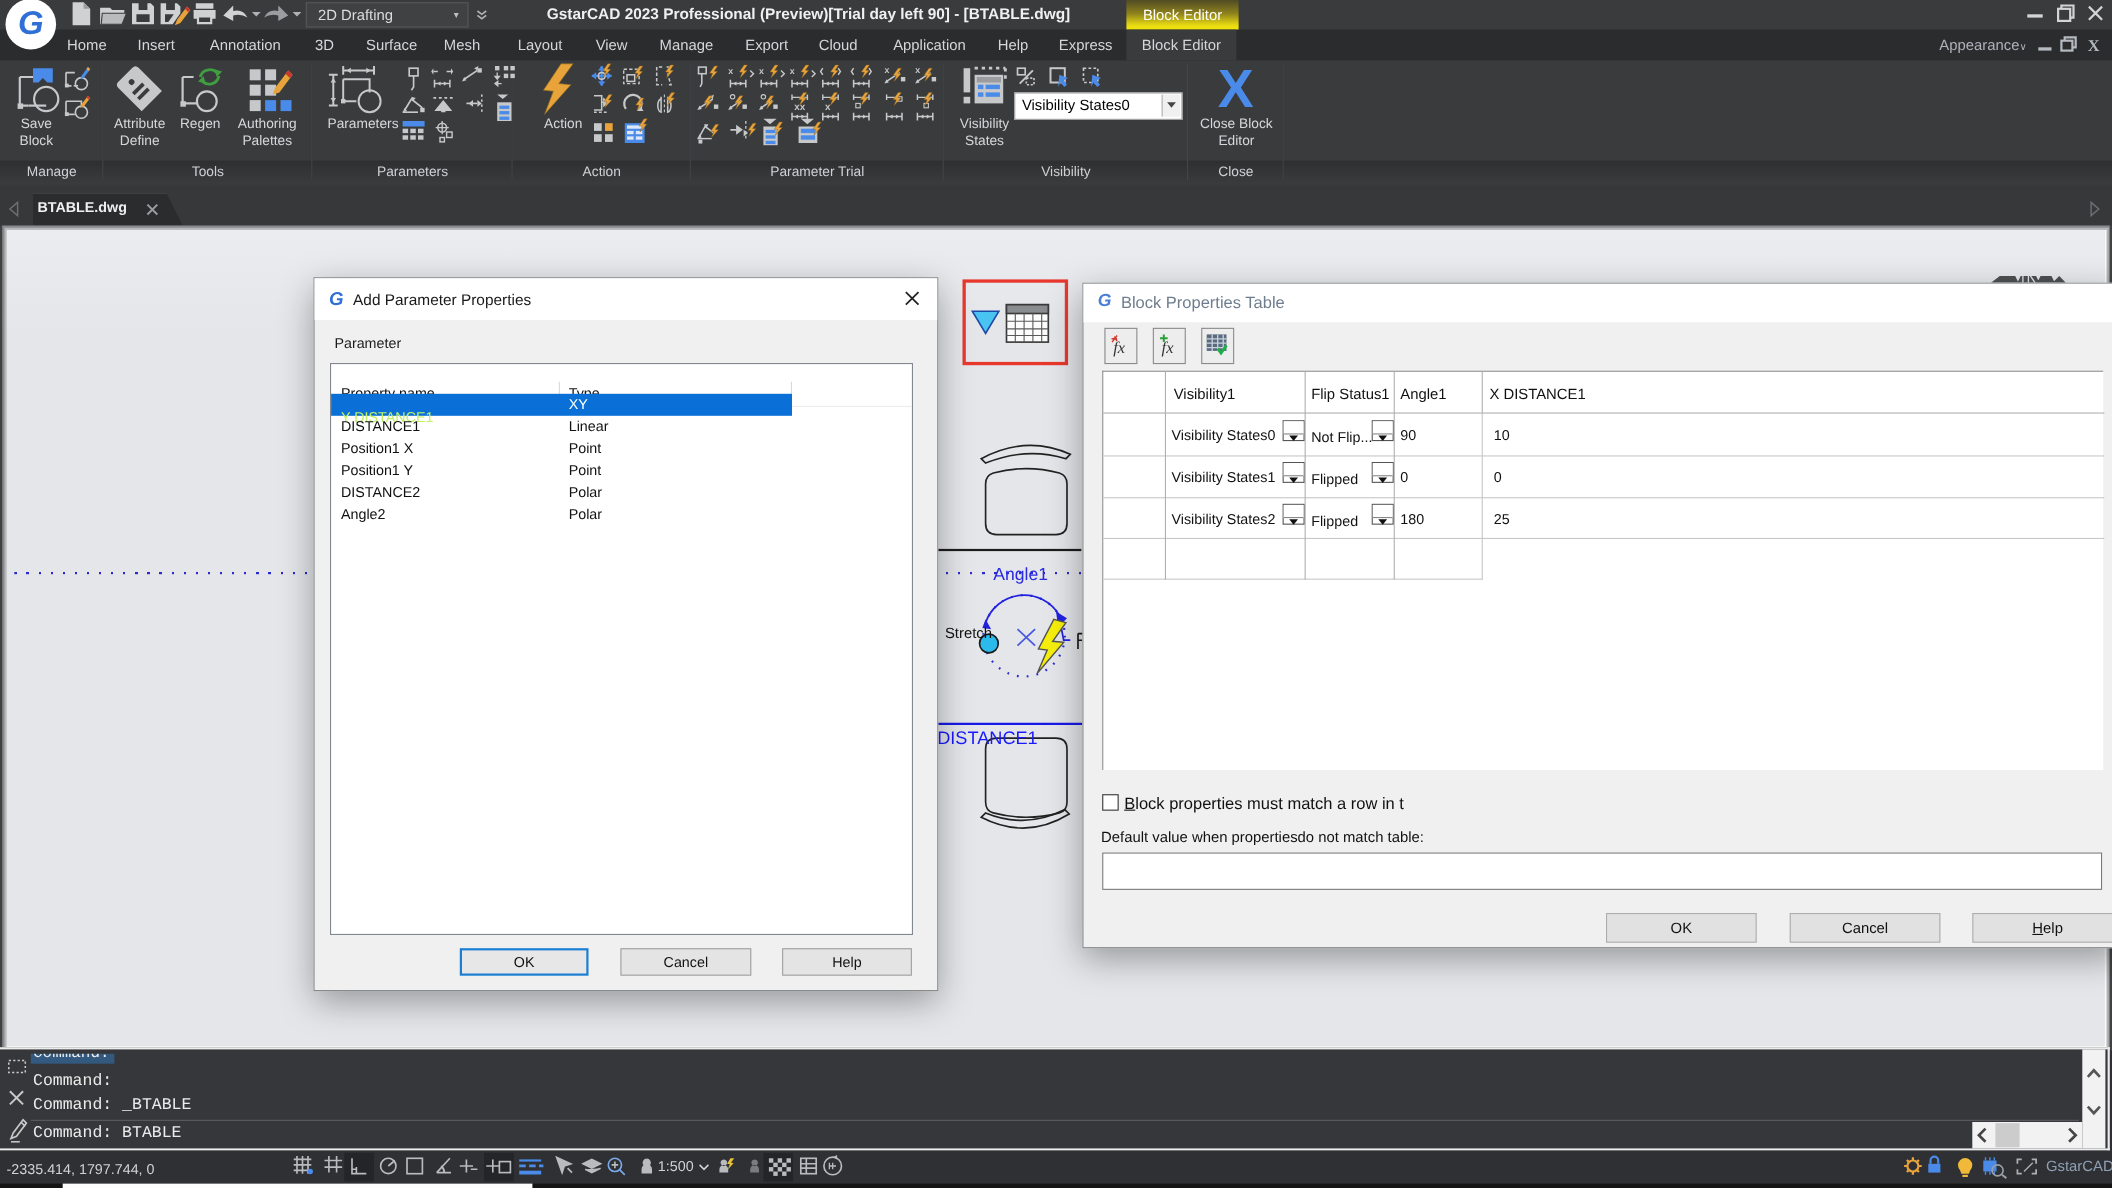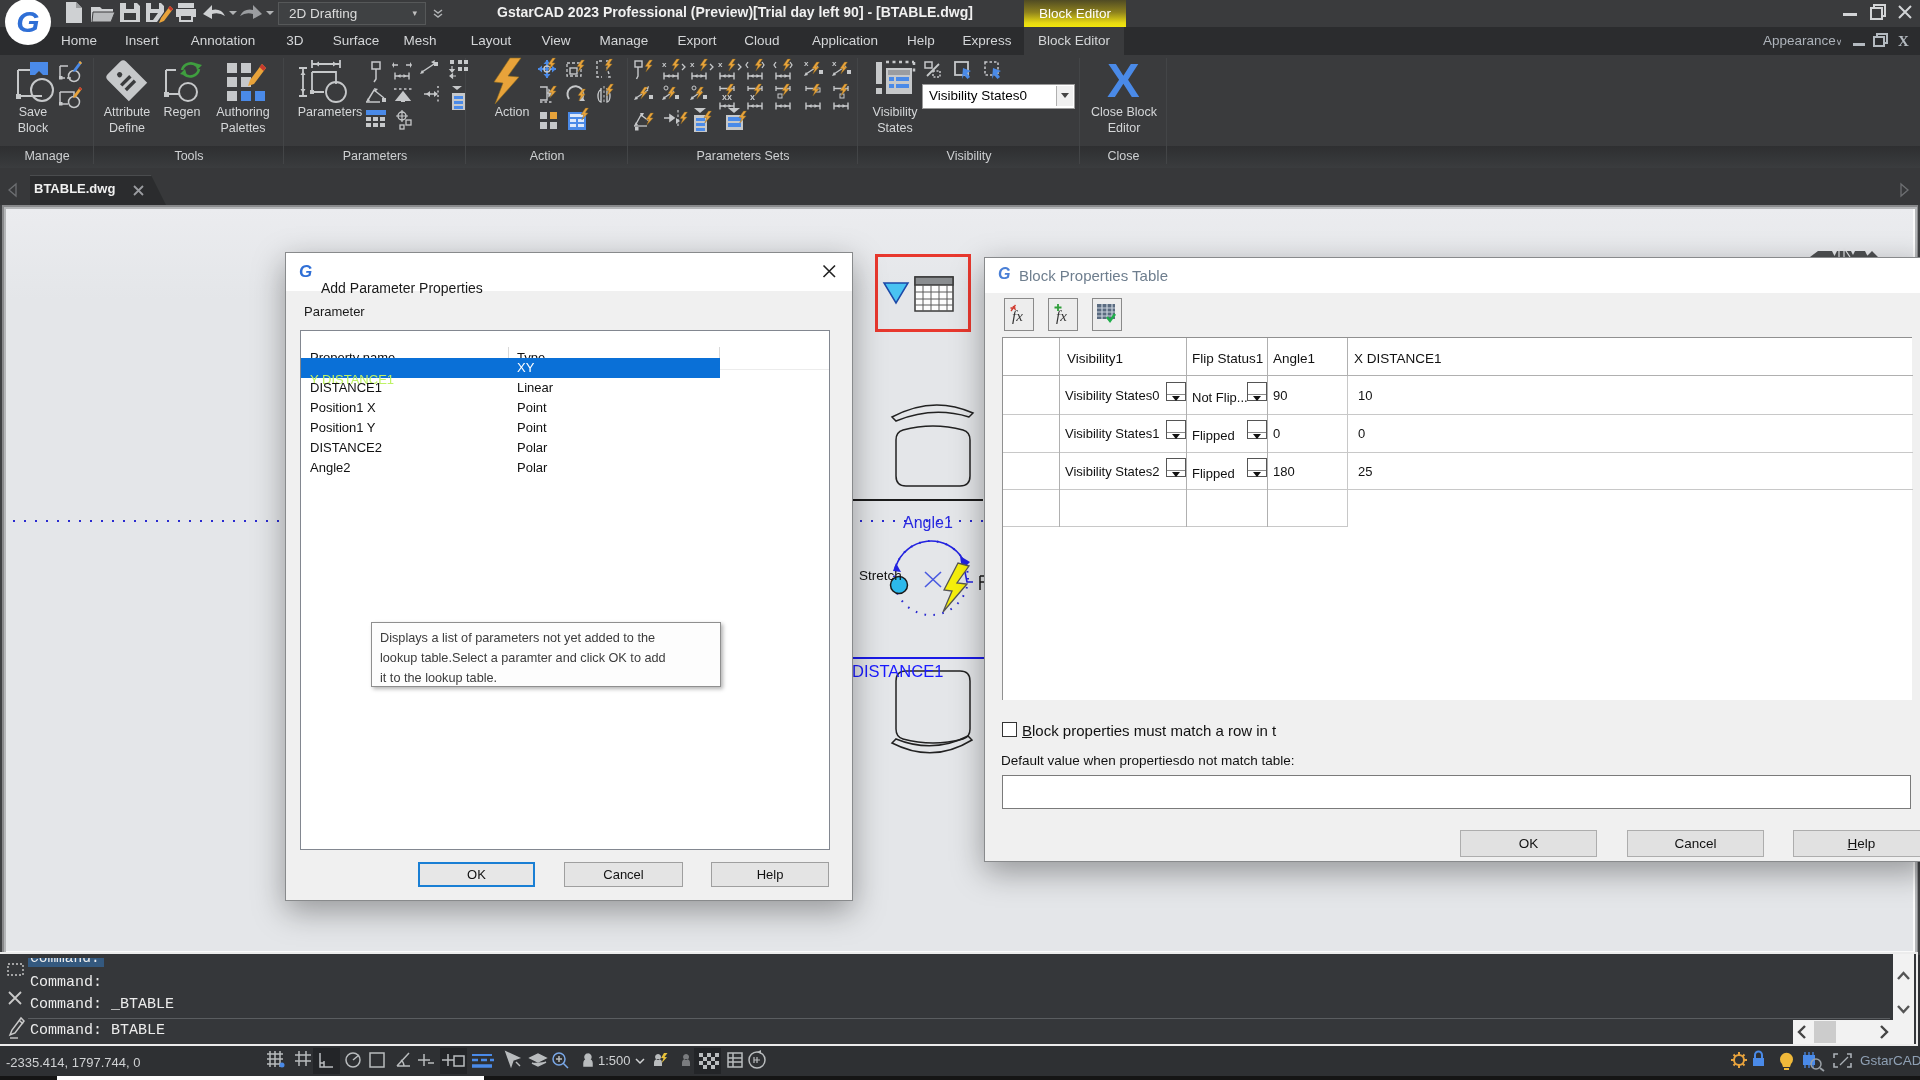--- a/index.html
+++ b/index.html
@@ -139,21 +139,21 @@
       <text x="50" y="19" font-size="15" font-weight="bold" fill="#b4bac0" font-family="Liberation Serif">X</text>
     </svg>
   </div>
 
   <div id="ribbon" class="abs">
     <div id="glabels">
       <div class="glabel" style="left:0;width:94px;">Manage</div>
       <div class="glabel" style="left:94px;width:190px;">Tools</div>
       <div class="glabel" style="left:284px;width:182px;">Parameters</div>
       <div class="glabel" style="left:466px;width:162px;">Action</div>
-      <div class="glabel" style="left:628px;width:230px;">Parameters Sets</div>
+      <div class="glabel" style="left:628px;width:230px;">Parameter Trial</div>
       <div class="glabel" style="left:858px;width:222px;">Visibility</div>
       <div class="glabel" style="left:1080px;width:87px;">Close</div>
     </div>
     <div class="gsep" style="left:93px;"></div>
     <div class="gsep" style="left:283px;"></div>
     <div class="gsep" style="left:465px;"></div>
     <div class="gsep" style="left:627px;"></div>
     <div class="gsep" style="left:857px;"></div>
     <div class="gsep" style="left:1079px;"></div>
     <div class="gsep" style="left:1166px;"></div>
@@ -597,21 +597,21 @@
 
     <svg class="abs" style="left:1806px;top:248px;" width="80" height="9" viewBox="0 0 80 9">
       <path d="M4 9 L12 3 h14 l3 6 z M31 3 h14 l3 6 h-20 z M49 3 h10 l3 6 h-16 z M60 9 l6 -6 6 6 z" fill="#4e5052"></path>
       <path d="M33 0 v9 M44 9 L38 0 M38 0 v9" stroke="#e5e6e9" stroke-width="1.2"></path>
     </svg>
   </div>
 
   <div id="dlg1" class="dialog">
     <div class="dtitle"></div>
     <div class="dlogo" style="left:13px;top:9px;">G</div>
-    <div class="abs" style="left:35px;top:11px;font-size:14px;color:#1a1a1a;margin-top:16px;">Add Parameter Properties</div>
+    <div class="abs" style="left:35px;top:11px;font-size:14px;color:#1a1a1a;">Add Parameter Properties</div>
     <svg class="abs" style="left:536px;top:11px;" width="16" height="16">
         <path d="M1.5 1.5 L13 13 M13 1.5 L1.5 13" stroke="#222" stroke-width="1.6"></path>
       </svg>
     <div class="abs" style="left:18px;top:51px;font-size:13px;color:#1a1a1a;">Parameter</div>
 
     <div class="abs" style="left:14px;top:77px;width:530px;height:520px;background:#fff;border:1px solid #828790;">
       <div class="abs" style="left:0;top:13px;width:528px;height:26px;border-bottom:1px solid #ececec;">
         <span style="position:absolute;left:9px;top:6px;font-size:13px;color:#111;">Property name</span>
         <span style="position:absolute;left:216px;top:6px;font-size:13px;color:#111;">Type</span>
         <span style="position:absolute;left:207px;top:3px;width:1px;height:20px;background:#d9d9d9;"></span>
@@ -626,21 +626,20 @@
       <div class="abs" style="left:9px;top:69px;font-size:13px;color:#111;">Position1 X</div>
         <div class="abs" style="left:216px;top:69px;font-size:13px;color:#111;">Point</div>
       <div class="abs" style="left:9px;top:89px;font-size:13px;color:#111;">Position1 Y</div>
         <div class="abs" style="left:216px;top:89px;font-size:13px;color:#111;">Point</div>
       <div class="abs" style="left:9px;top:109px;font-size:13px;color:#111;">DISTANCE2</div>
         <div class="abs" style="left:216px;top:109px;font-size:13px;color:#111;">Polar</div>
       <div class="abs" style="left:9px;top:129px;font-size:13px;color:#111;">Angle2</div>
         <div class="abs" style="left:216px;top:129px;font-size:13px;color:#111;">Polar</div>
     </div>
 
-    <div class="abs" style="left:85px;top:369px;width:350px;height:65px;background:#fdfdfd;border:1px solid #8f8f8f;box-shadow:2px 2px 4px rgba(0,0,0,0.3);padding:5px 8px;font-size:12.7px;color:#3c3c3c;line-height:20px;white-space:nowrap;">Displays a list of parameters not yet added to the<br>lookup table.Select a paramter and click OK to add<br>it to the lookup table.</div>
 
     <div class="abs" style="left:132px;top:609px;width:117px;height:25px;background:#e7e7e7;border:2px solid #1a7fd4;font-size:13px;color:#111;text-align:center;line-height:21px;">OK</div>
     <div class="abs" style="left:278px;top:609px;width:119px;height:25px;background:#e4e4e4;border:1px solid #9f9f9f;font-size:13px;color:#111;text-align:center;line-height:23px;">Cancel</div>
     <div class="abs" style="left:425px;top:609px;width:118px;height:25px;background:#e4e4e4;border:1px solid #9f9f9f;font-size:13px;color:#111;text-align:center;line-height:23px;">Help</div>
   </div>
 
   <div id="dlg2" class="dialog">
     <div class="dtitle" style="height:35px;"></div>
     <div class="dlogo" style="left:13px;top:7px;font-size:16px;color:#4a7fd6;">G</div>
     <div class="abs" style="left:34px;top:9px;font-size:15px;color:#6e7e8e;">Block Properties Table</div>

